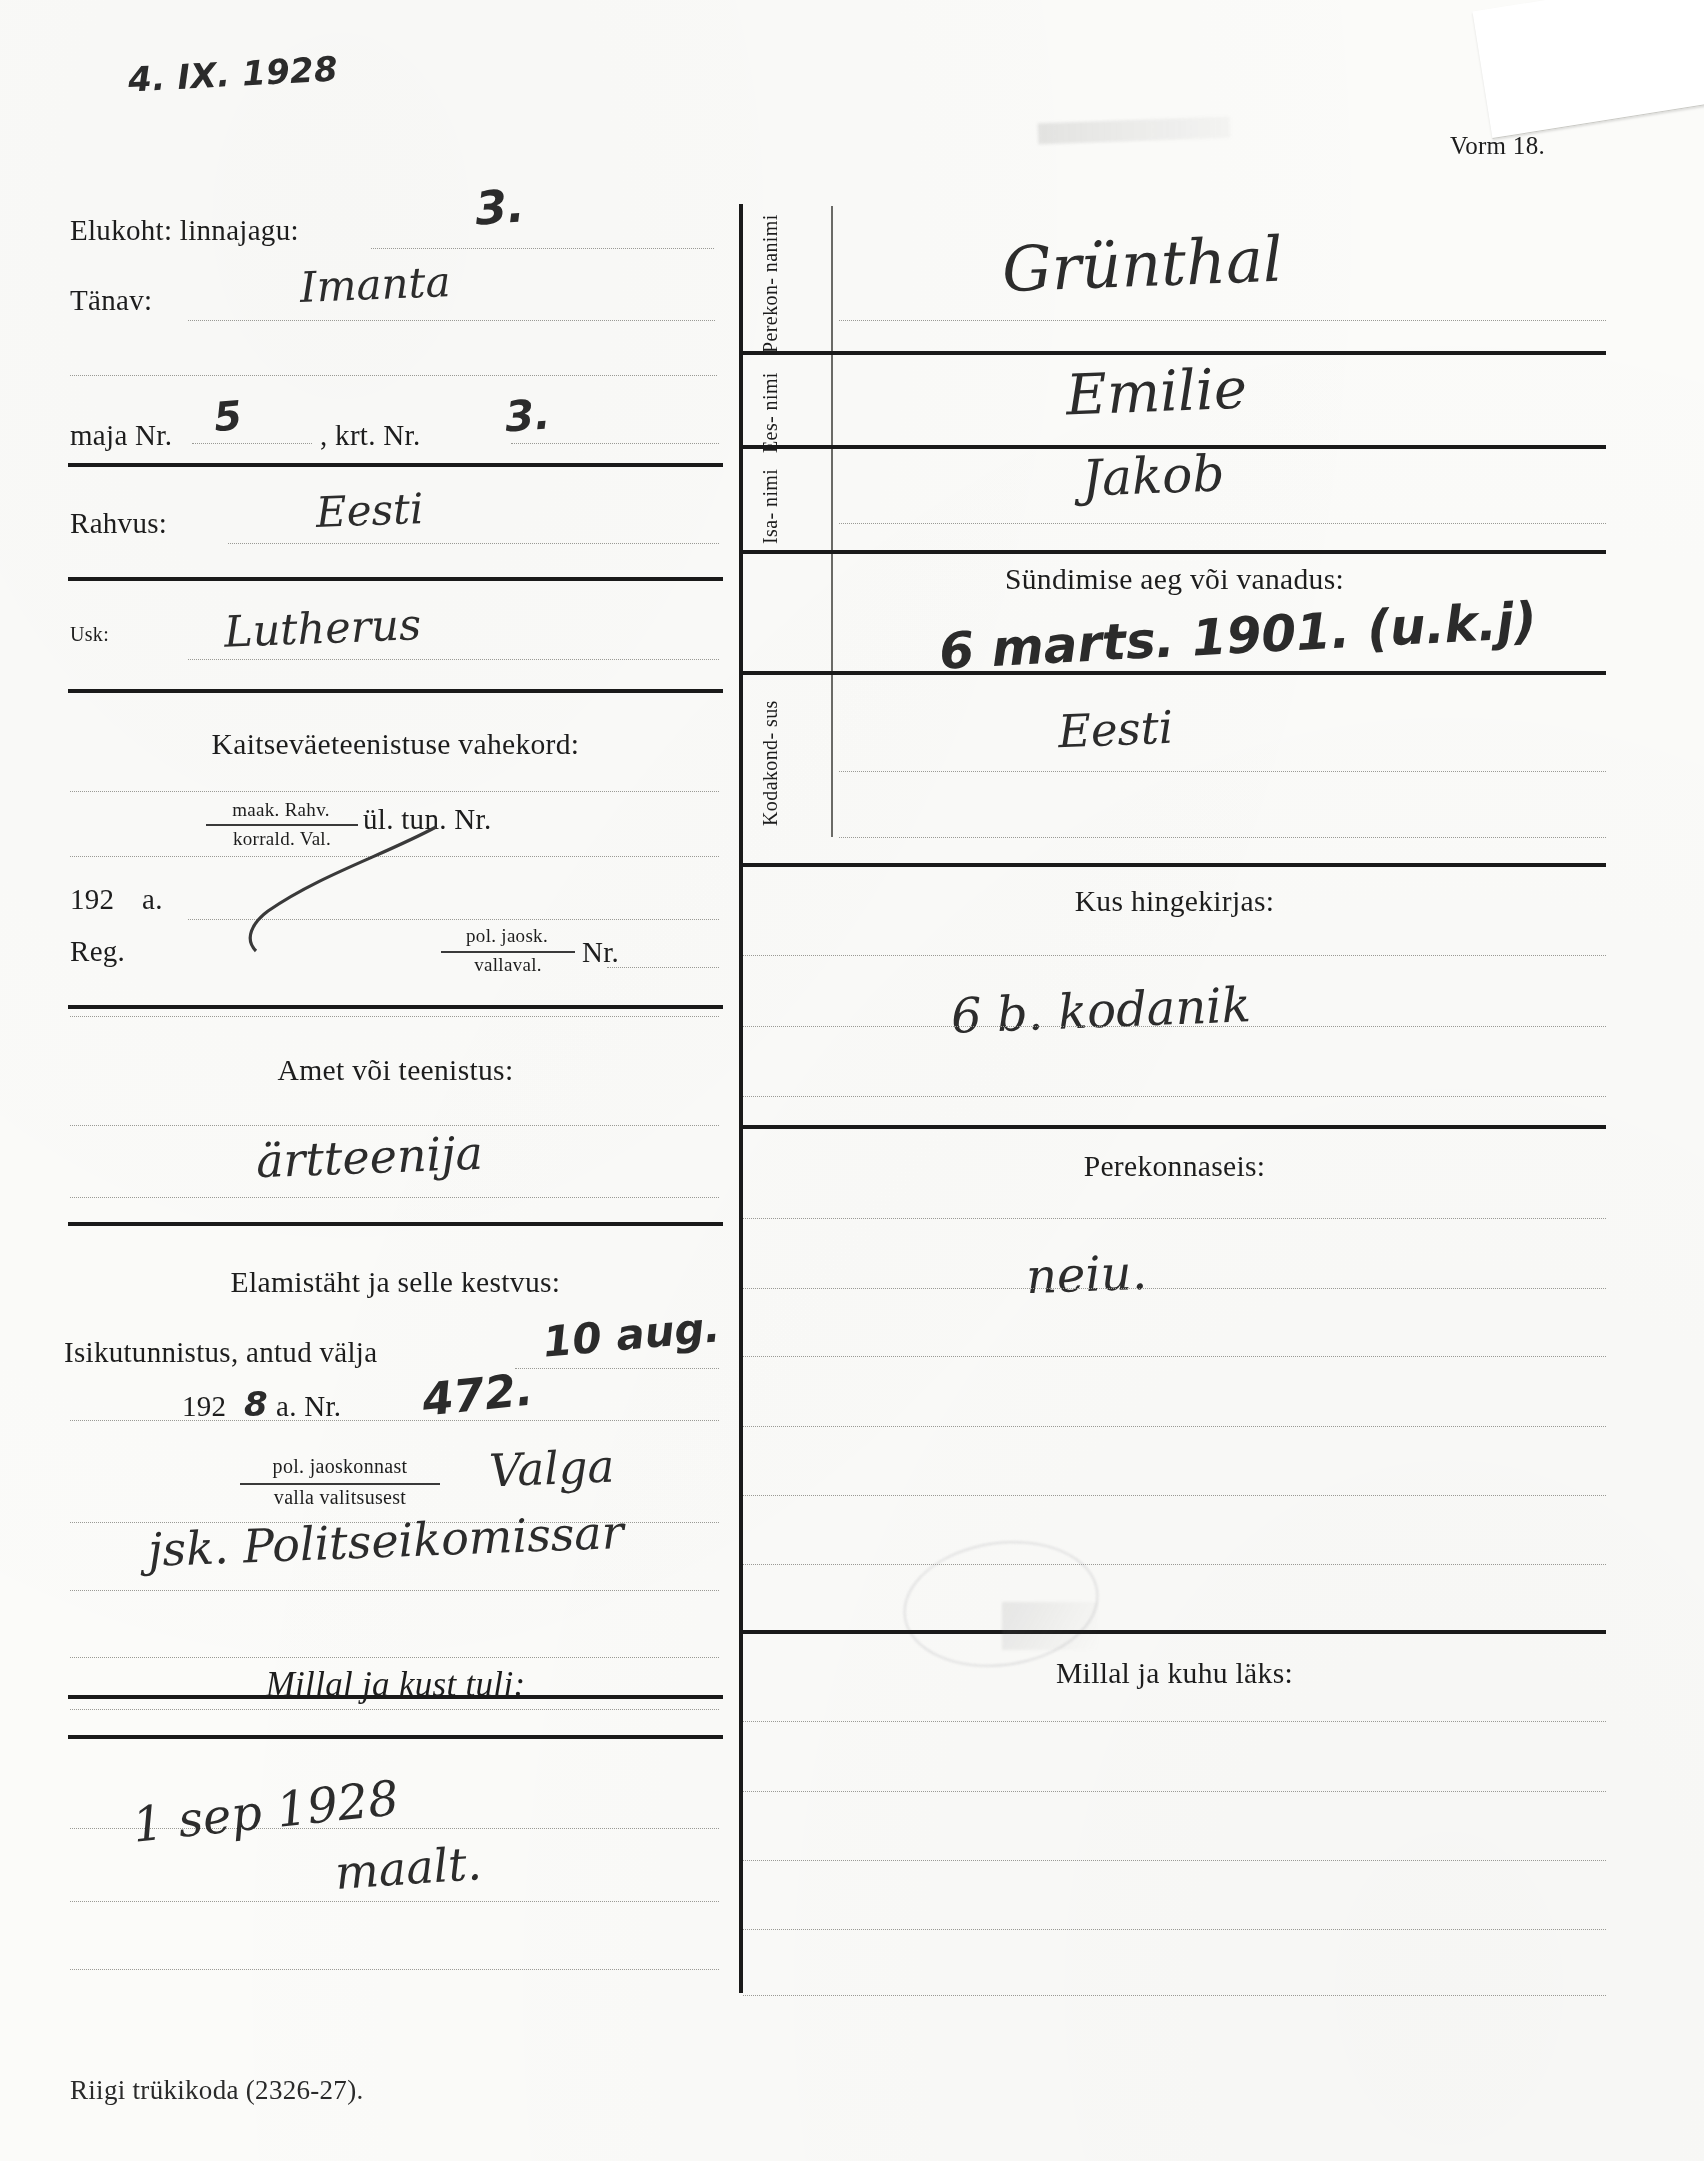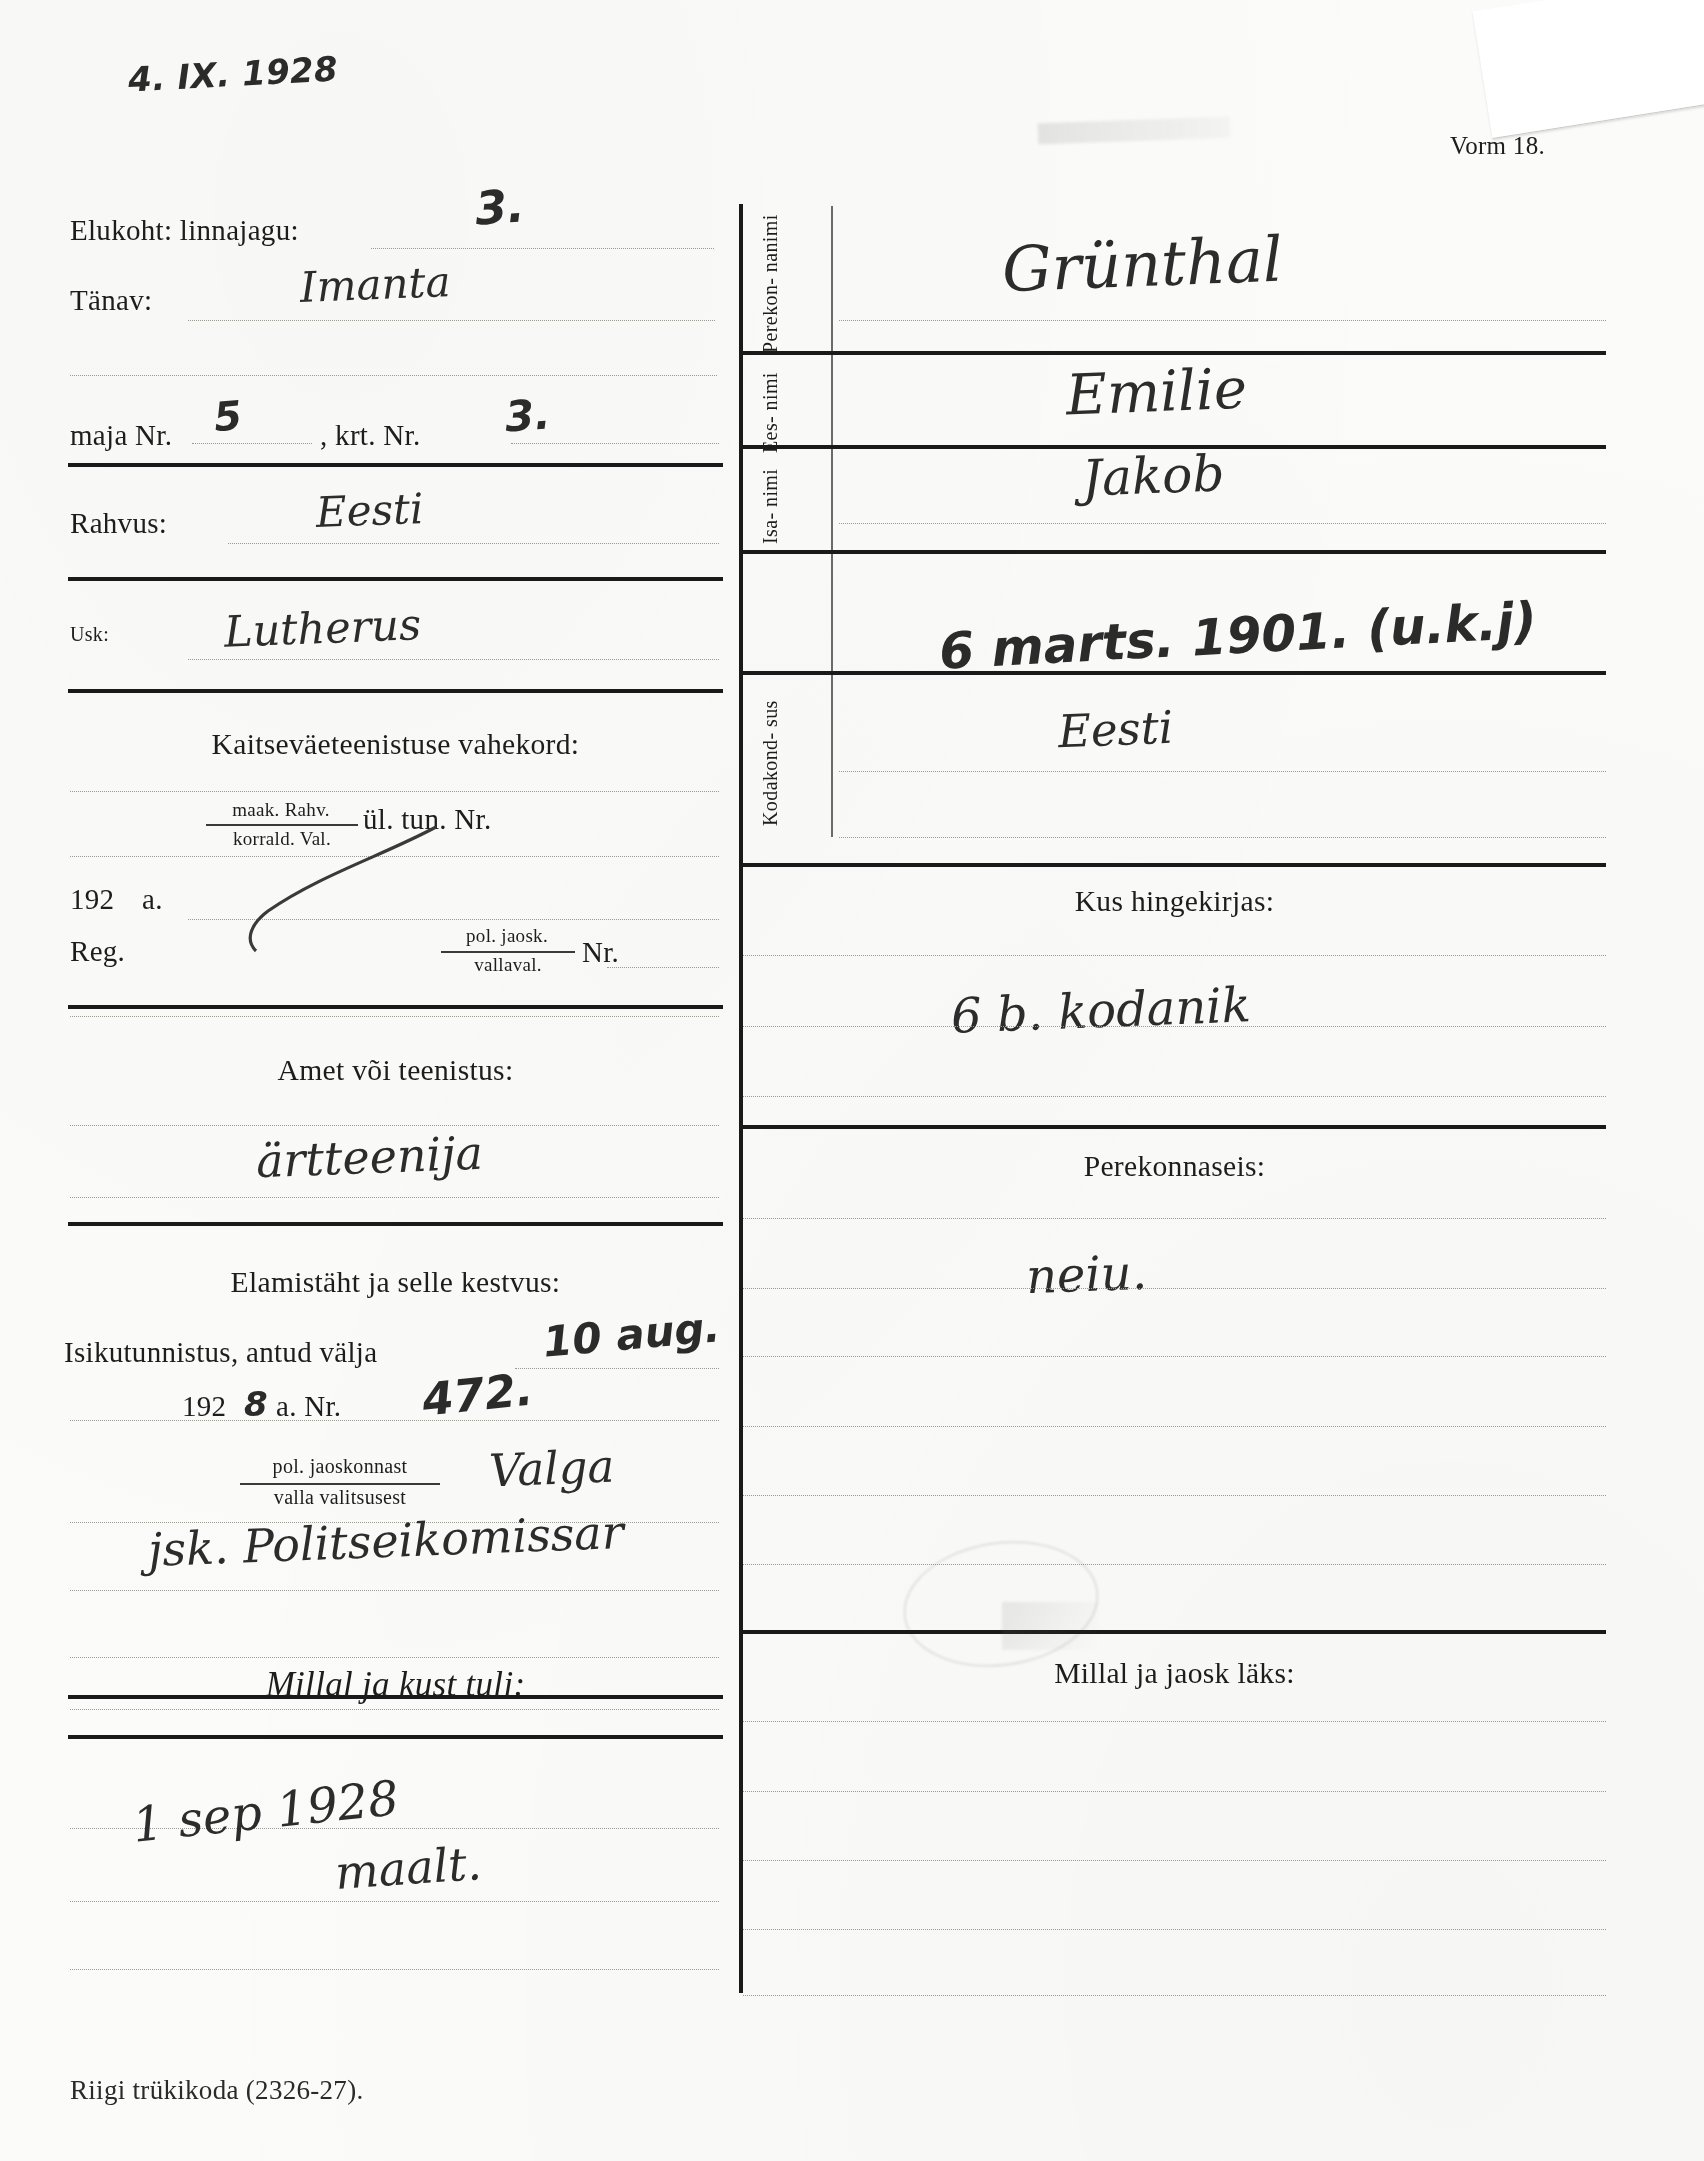--- a/index.html
+++ b/index.html
@@ -228,20 +228,21 @@
 nimi</span></div>
     <div class="abs hand" style="left:1066px; top:359px; font-size:56px;">Emilie</div>
     <div class="rule-thick" style="left:743px; top:445px; width:863px;"></div>
 
     <div class="vlabel printed" style="left:759px; top:454px; height:104px; width:64px;"><span>Isa-
 nimi</span></div>
     <div class="abs hand" style="left:1082px; top:447px; font-size:50px;">Jakob</div>
     <div class="rule-thin" style="left:839px; top:523px; width:767px;"></div>
     <div class="rule-thick" style="left:743px; top:550px; width:863px;"></div>
 
+    <div class="abs printed center" style="left:743px; top:563px; width:863px; font-size:29.6px;">Sündimise aeg või vanadus:</div>
     <div class="abs hand-b" style="left:939px; top:607px; font-size:50px; transform:rotate(-3deg);">6 marts. 1901. (u.k.j)</div>
     <div class="rule-thick" style="left:743px; top:671px; width:863px;"></div>
 
     <div class="vlabel printed" style="left:759px; top:683px; height:160px; width:64px;"><span>Kodakond-
 sus</span></div>
     <div class="abs hand" style="left:1058px; top:703px; font-size:45px;">Eesti</div>
     <div class="rule-thin" style="left:839px; top:771px; width:767px;"></div>
     <div class="rule-thin" style="left:839px; top:837px; width:767px;"></div>
     <div class="rule-thick" style="left:743px; top:863px; width:863px;"></div>
 
@@ -259,21 +260,21 @@
     <div class="rule-thin" style="left:743px; top:1356px; width:863px;"></div>
     <div class="rule-thin" style="left:743px; top:1426px; width:863px;"></div>
     <div class="rule-thin" style="left:743px; top:1495px; width:863px;"></div>
     <div class="rule-thin" style="left:743px; top:1564px; width:863px;"></div>
 
     <div class="abs" style="left:903px; top:1542px; width:192px; height:120px; border-radius:50%; border:2.4px solid rgba(120,120,130,0.20); transform:rotate(-8deg); filter:blur(1px);"></div>
     <div class="abs hand" style="left:994px; top:1550px; font-size:32px; color:rgba(110,110,120,0.35);">&nbsp;</div>
 
     <div class="rule-thick" style="left:743px; top:1630px; width:863px;"></div>
 
-    <div class="abs printed center" style="left:743px; top:1657px; width:863px; font-size:29.6px;">Millal ja jaosk läks:</div>
+    <div class="abs printed center" style="left:743px; top:1657px; width:863px; font-size:29.6px;">Millal ja kuhu läks:</div>
     <div class="rule-thin" style="left:743px; top:1721px; width:863px;"></div>
     <div class="rule-thin" style="left:743px; top:1791px; width:863px;"></div>
     <div class="rule-thin" style="left:743px; top:1860px; width:863px;"></div>
     <div class="rule-thin" style="left:743px; top:1929px; width:863px;"></div>
     <div class="rule-thin" style="left:743px; top:1995px; width:863px;"></div>
 
     <div class="abs" style="left:1002px; top:1602px; width:96px; height:48px; background:linear-gradient(120deg, rgba(120,120,120,0.14), rgba(120,120,120,0)); filter:blur(1.6px);"></div>
 
     <div class="abs printed" style="left:70px; top:2075px; font-size:27px; color:#2a2a2a;">Riigi trükikoda (2326-27).</div>
 

